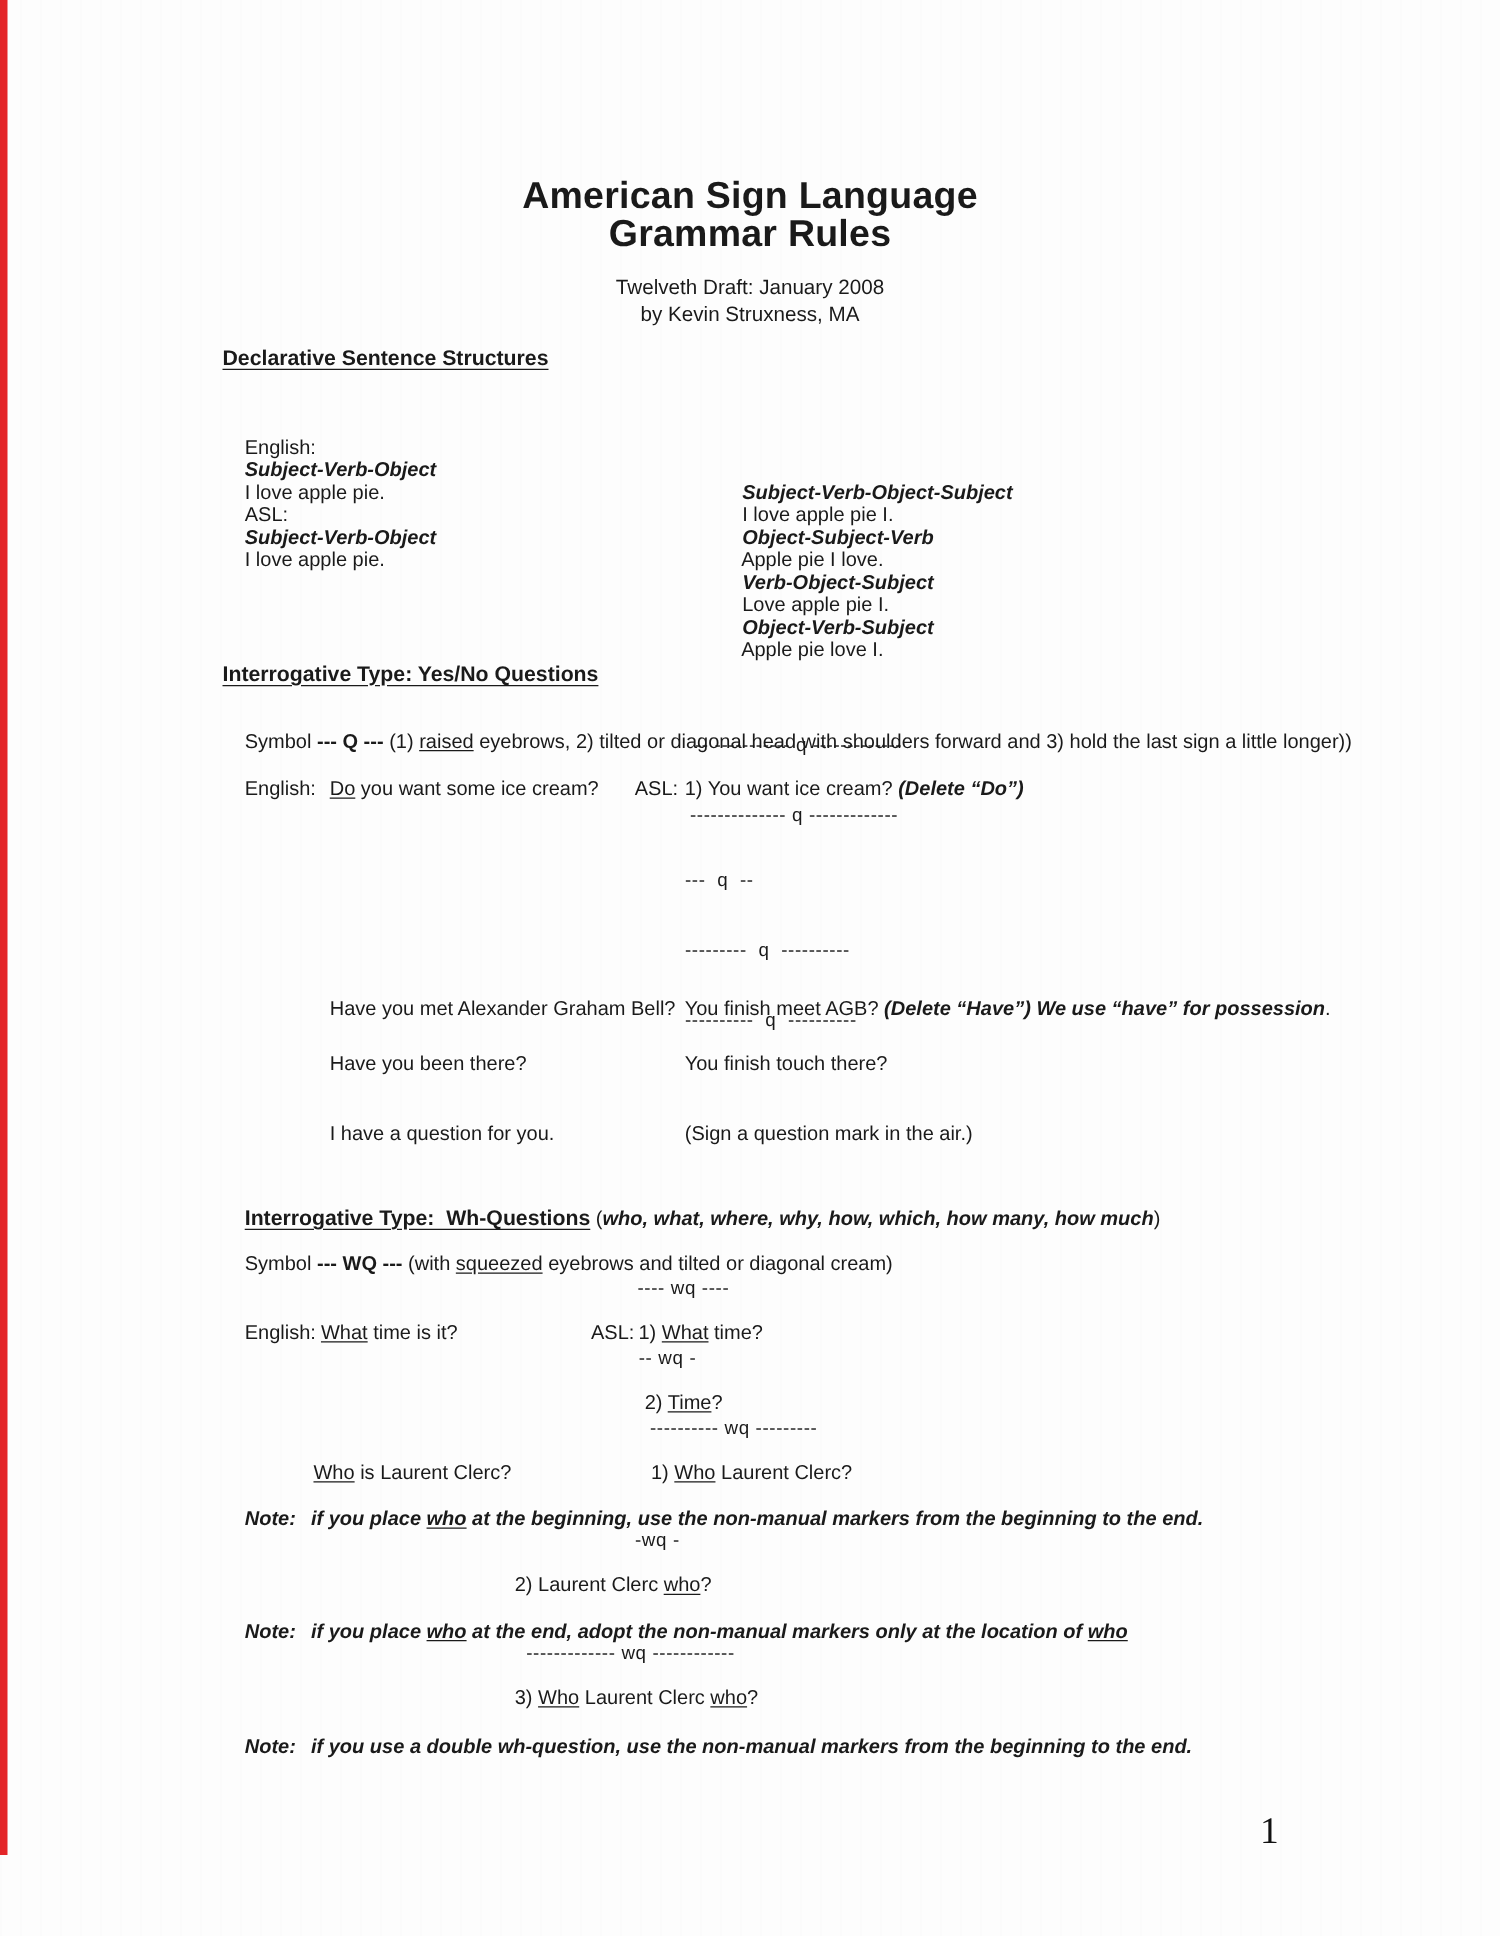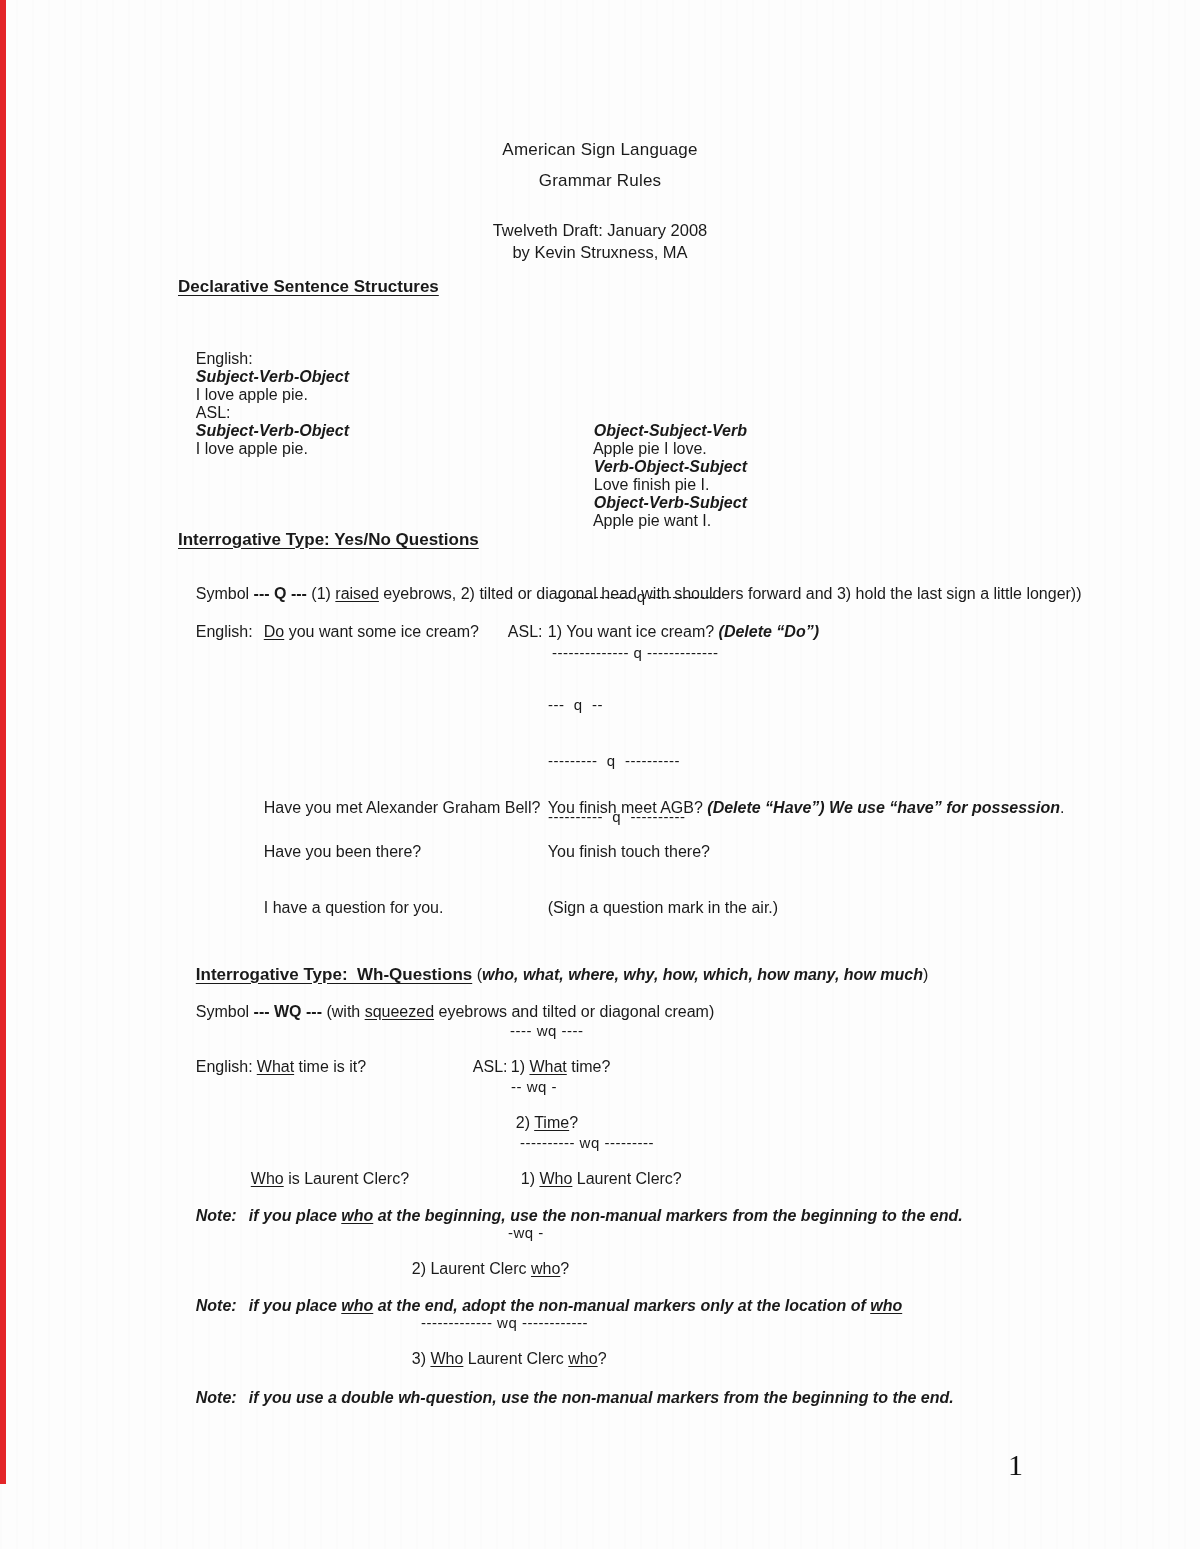--- a/index.html
+++ b/index.html
@@ -10,21 +10,21 @@
   #page::after{ 
     content:"";position:absolute;inset:0;pointer-events:none;
     background:repeating-linear-gradient(90deg,rgba(0,0,0,0.018) 0 2px,rgba(0,0,0,0) 2px 16px);
     opacity:.5;
   }
   .abs{position:absolute;white-space:pre;}
   .center{left:0;width:1200px;text-align:center;}
   .b{font-weight:bold;}
   .bi{font-weight:bold;font-style:italic;}
   .u{text-decoration:underline;text-underline-offset:2px;}
-  .title{font-size:17px;font-weight:normal;letter-spacing:.2px;}
+  .title{font-size:30px;font-weight:bold;letter-spacing:.2px;}
   .subtitle{font-size:16.5px;}
   .heading{font-size:17px;font-weight:bold;text-decoration:underline;text-underline-offset:3px;}
   .body16{font-size:16px;}
   .marker{font-size:15px;letter-spacing:.5px;}
   .note{font-size:16px;font-weight:bold;font-style:italic;}
   .cell{display:inline-block;}
   .w58{width:58px;}  .w61{width:61px;}  .w68{width:68px;}
   .w38{width:38px;}  .w40{width:40px;}  .w53{width:53px;}
   .w139{width:139px;}.w163{width:163px;}.w216{width:216px;}
   .w236{width:236px;}.w244{width:244px;}.w270{width:270px;}.w284{width:284px;}
@@ -46,31 +46,35 @@
   <div class="abs heading" style="left:178px;top:277px;">Declarative Sentence Structures</div>
 
   <div class="abs body16" style="left:178px;top:332px;">
     <span class="cell w58">English:</span>
     <span class="cell w163 bi">Subject-Verb-Object</span>
     <span class="cell w139">I love apple pie.</span>
     <span class="cell w38">ASL:</span>
     <span class="cell w236 bi">Subject-Verb-Object</span>
     <span>I love apple pie.</span>
   </div>
+  <div class="abs body16" style="left:576px;top:368px;">
+    <span class="cell w236 bi">Subject-Verb-Object-Subject</span>
+    <span>I love apple pie I.</span>
+  </div>
   <div class="abs body16" style="left:576px;top:404px;">
     <span class="cell w236 bi">Object-Subject-Verb</span>
     <span>Apple pie I love.</span>
   </div>
   <div class="abs body16" style="left:576px;top:440px;">
     <span class="cell w236 bi">Verb-Object-Subject</span>
-    <span>Love finish pie I.</span>
+    <span>Love apple pie I.</span>
   </div>
   <div class="abs body16" style="left:576px;top:476px;">
     <span class="cell w236 bi">Object-Verb-Subject</span>
-    <span>Apple pie want I.</span>
+    <span>Apple pie love I.</span>
   </div>
 
   <div class="abs heading" style="left:178px;top:530px;">Interrogative Type: Yes/No Questions</div>
 
   <div class="abs body16" style="left:178px;top:567px;">
     <span>Symbol </span><span class="b">--- Q --- </span><span>(1) </span><span class="u">raised</span><span> eyebrows, 2) tilted or diagonal head with shoulders forward and 3) hold the last sign a little longer))</span>
   </div>
 
   <div class="abs marker" style="left:556px;top:588px;">-- ----------- q -------------</div>
   <div class="abs body16" style="left:178px;top:605px;">

